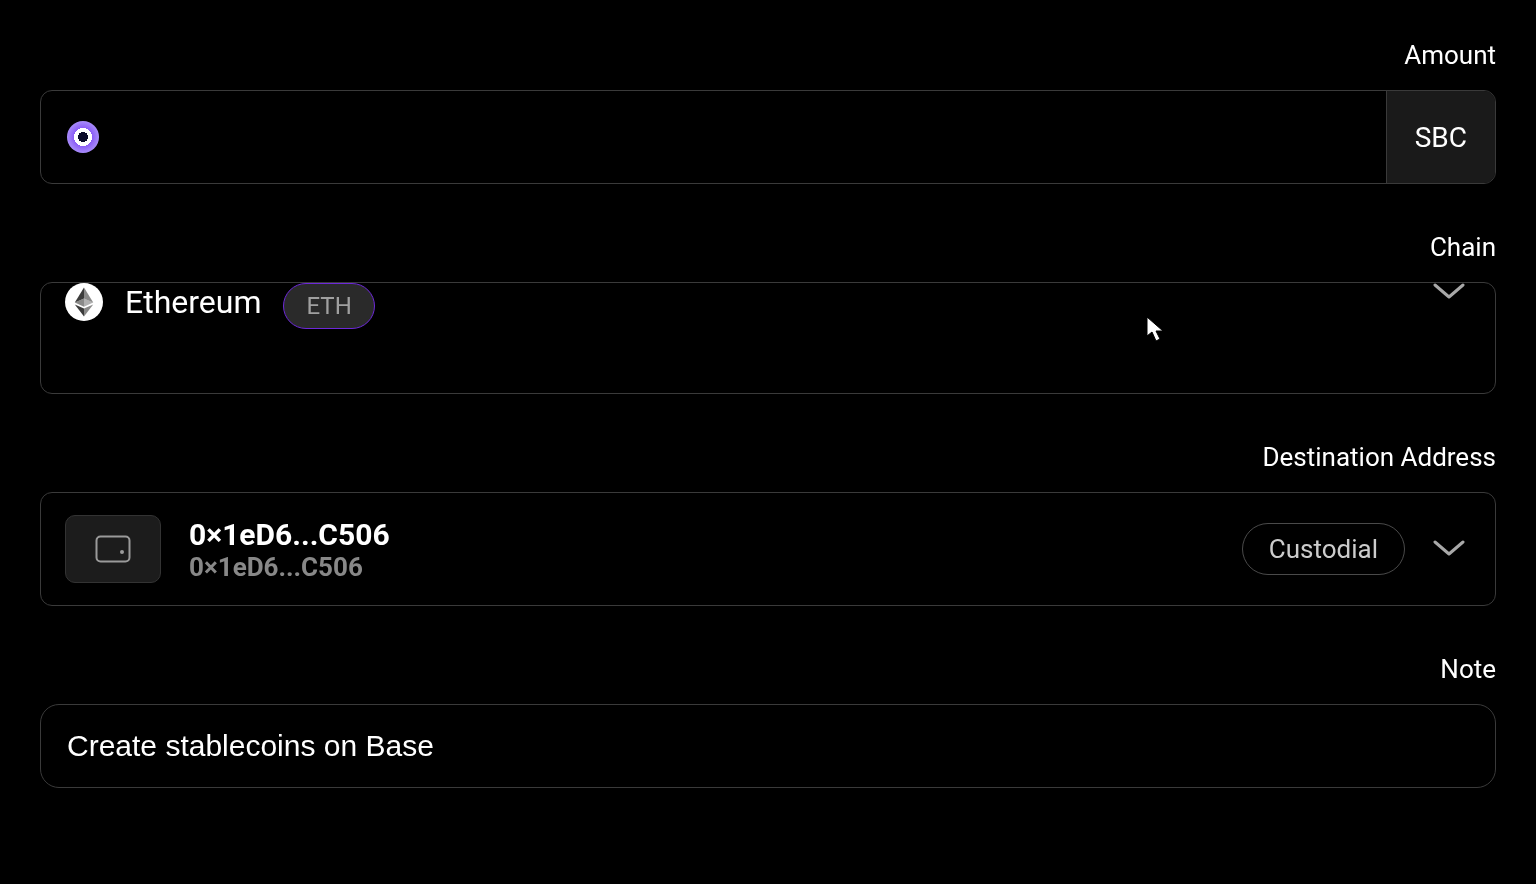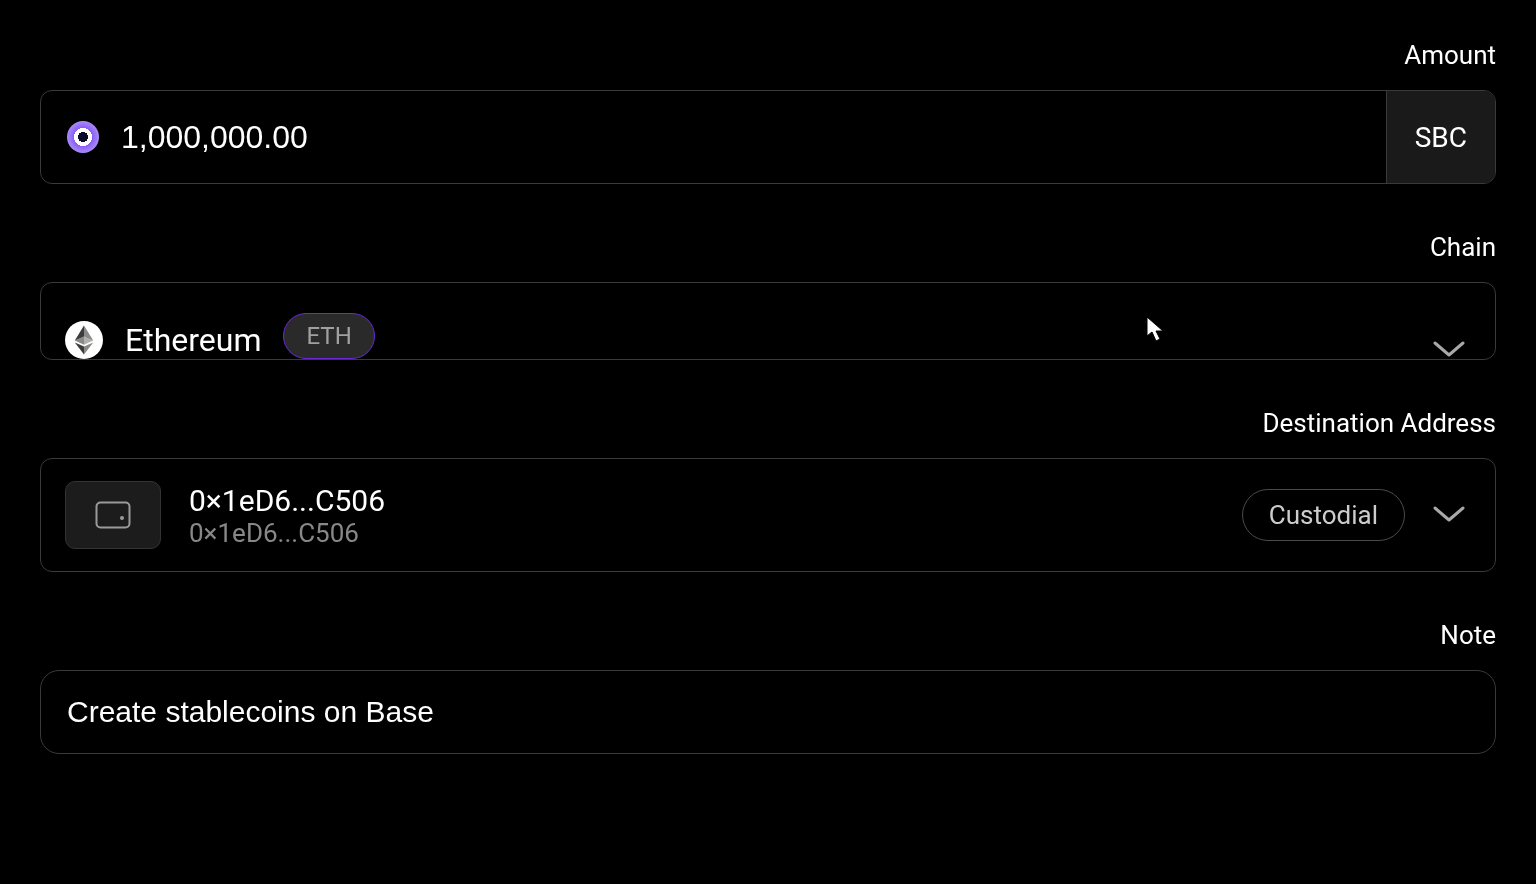--- a/index.html
+++ b/index.html
@@ -63,24 +63,24 @@
     border-left: 1px solid #3a3a3a;
     display: flex;
     align-items: center;
     justify-content: center;
     padding: 8px 28px;
     font-size: 28px;
     color: #ffffff;
   }
   .chain-row {
     display: flex;
-    align-items: flex-end;
+    align-items: flex-start;
     border: 1px solid #3a3a3a;
     border-radius: 12px;
-    height: 78px;
+    height: 112px;
     padding: 0 30px 0 24px;
     gap: 22px;
     cursor: pointer;
   }
   .eth-icon {
     width: 38px;
     height: 38px;
     flex-shrink: 0;
   }
   .chain-name {
@@ -124,20 +124,21 @@
     flex-shrink: 0;
   }
   .wallet-glyph {
     width: 36px;
     height: 28px;
   }
   .addr-stack {
     display: flex;
     flex-direction: column;
     gap: 0;
+    font-weight: bold;
   }
   .addr-main {
     font-size: 30px;
     color: #ffffff;
   }
   .addr-sub {
     font-size: 26px;
     color: #888888;
   }
   .custodial-pill {
@@ -171,21 +172,20 @@
   }
 </style>
 </head>
 <body>
 
 <div class="field-group">
   <label class="field-label">Amount</label>
   <div class="input-row">
     <div class="amount-left">
       <div class="token-icon"></div>
-      <input class="amount-value" type="text" value="1,000,000.00" style="">
     </div>
     <div class="currency-badge">SBC</div>
   </div>
 </div>
 
 <div class="field-group">
   <label class="field-label">Chain</label>
   <div class="chain-row">
     <svg class="eth-icon" viewBox="0 0 256 256">
       <circle cx="128" cy="128" r="128" fill="#ffffff"></circle>

